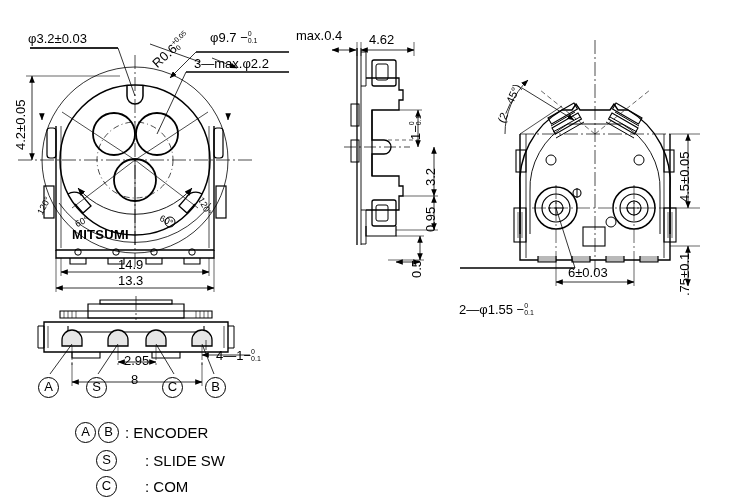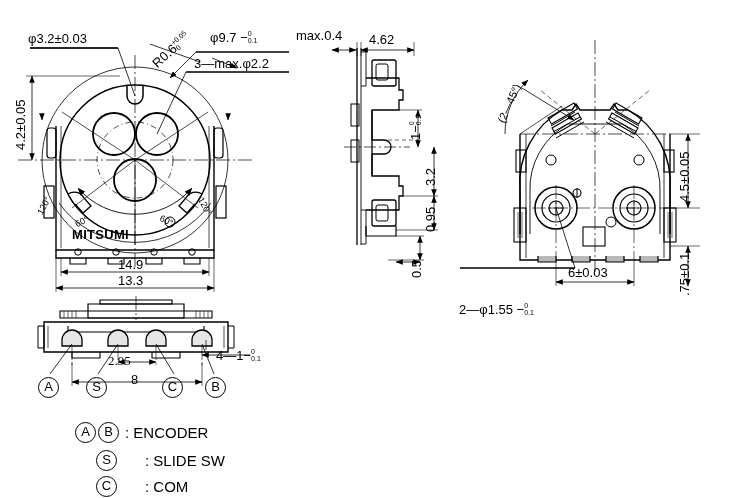--- a/index.html
+++ b/index.html
@@ -275,21 +275,21 @@
 
 <div class="lbl dim rot90" style="left:678px;top:202px;">4.5±0.05</div>
 <div class="lbl dim rot90" style="left:678px;top:296px;">.75±0.1</div>
 
 <div class="lbl dim" style="left:568px;top:266px;">6±0.03</div>
 
 <div style="position:absolute;left:459px;top:252px;margin-top:48px;">
   <span class="lbl dim" style="position:static;">2—φ1.55</span><span style="font-size:13px;">&nbsp;−</span><span class="tol"><i>0</i><i>0.1</i></span>
 </div>
 
-<div class="lbl dim" style="left:108px;top:354px;font-family:Liberation Serif, serif;">2.95</div>
+<div class="lbl dim" style="left:124px;top:354px;">2.95</div>
 <div class="lbl dim" style="left:131px;top:373px;">8</div>
 
 <div style="position:absolute;left:216px;top:346px;">
   <span class="lbl dim" style="position:static;">4—1</span><span style="font-size:13px;">−</span><span class="tol"><i>0</i><i>0.1</i></span>
 </div>
 
 <div class="circ" style="left:38px;top:377px;">A</div>
 <div class="circ" style="left:86px;top:377px;">S</div>
 <div class="circ" style="left:162px;top:377px;">C</div>
 <div class="circ" style="left:205px;top:377px;">B</div>

